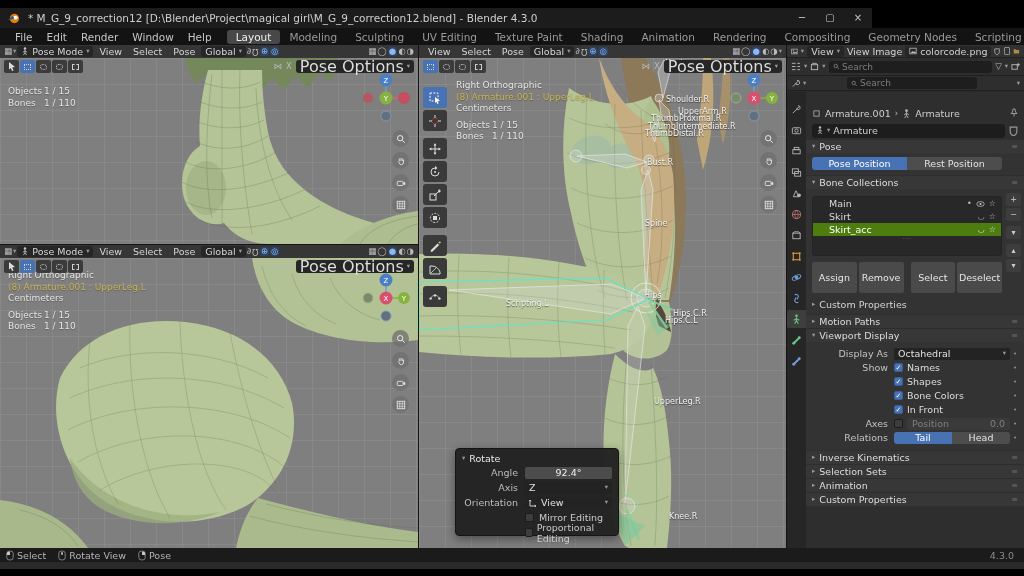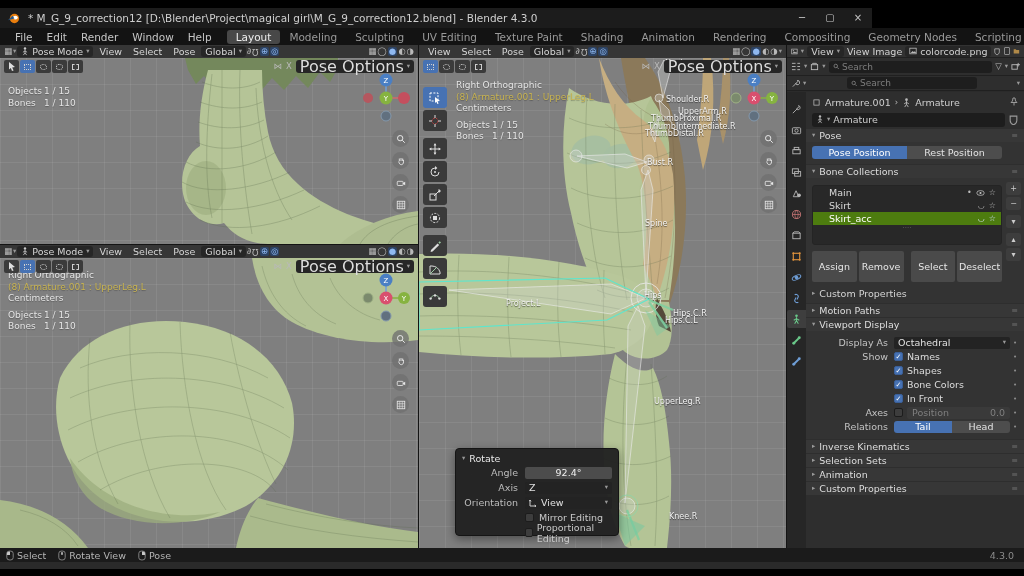--- a/index.html
+++ b/index.html
@@ -500,21 +500,21 @@
       <span class="blabel" style="left:247px;top:37px">Shoulder.R</span>
       <span class="blabel" style="left:259px;top:49px">UpperArm.R</span>
       <span class="blabel" style="left:232px;top:56px">ThumbProximal.R</span>
       <span class="blabel" style="left:229px;top:64px">ThumbIntermediate.R</span>
       <span class="blabel" style="left:226px;top:71px">ThumbDistal.R</span>
       <span class="blabel" style="left:228px;top:100px">Bust.R</span>
       <span class="blabel" style="left:226px;top:161px">Spine</span>
       <span class="blabel" style="left:225px;top:233px">Hips</span>
       <span class="blabel" style="left:254px;top:251px">Hips.C.R</span>
       <span class="blabel" style="left:246px;top:258px">Hips.C.L</span>
-      <span class="blabel" style="left:87px;top:241px">Project.L</span>
+      <span class="blabel" style="left:87px;top:241px">Scripting.L</span>
       <span class="blabel" style="left:235px;top:339px">UpperLeg.R</span>
       <span class="blabel" style="left:250px;top:454px">Knee.R</span>
       <div class="ovl" style="left:37px;top:22px">
         <div>Right Orthographic</div>
         <div class="yel">(8) Armature.001 : UpperLeg.L</div>
         <div>Centimeters</div>
         <div style="height:5px"></div>
         <div><span class="lab">Objects</span><span>1 / 15</span></div>
         <div><span class="lab">Bones</span><span>1 / 110</span></div>
       </div>
@@ -834,21 +834,21 @@
           </span>
         <span class="ptab">
             <svg width="11" height="11" viewBox="0 0 12 12">
               <circle cx="3" cy="9" r="1.6" fill="#6f9fd8"></circle>
               <circle cx="9" cy="3" r="1.6" fill="#6f9fd8"></circle>
               <path d="M3.8,8.2 L8.2,3.8" stroke="#6f9fd8" stroke-width="2"></path>
             </svg>
           </span>
       </div>
       <div id="pbody">
-        <div class="brow" style="height:17px;margin-top:2px">
+        <div class="brow" style="height:17px;margin-top:13px">
           <svg width="9" height="9" viewBox="0 0 12 12">
               <rect x="2.5" y="2.5" width="7" height="7" fill="none" stroke="#bbb"></rect>
             </svg>
           <span>Armature.001</span>
           <i class="g">›</i>
           <svg width="9" height="10" viewBox="0 0 10 11">
               <circle cx="5" cy="1.8" r="1.5" fill="#bbb"></circle>
               <path d="M5 3.4 V7 M5 4.8 L2.4 6.4 M5 4.8 L7.6 6.4 M5 7 L3 10 M5 7 L7 10" stroke="#bbb" fill="none"></path>
             </svg>
           <span>Armature</span>

